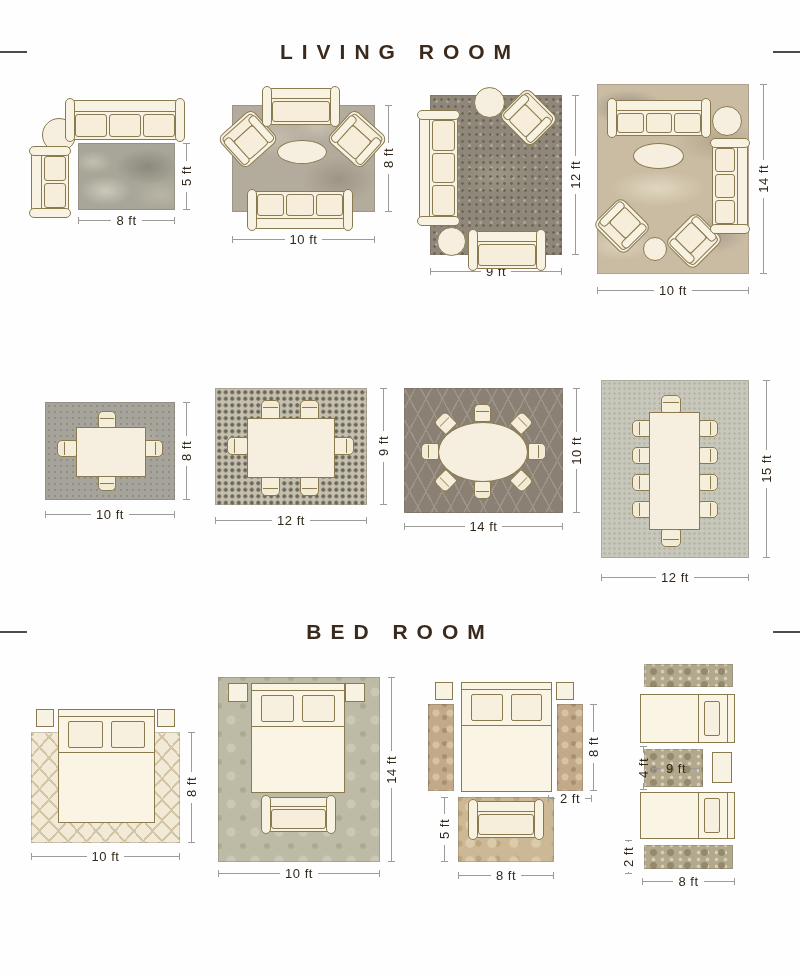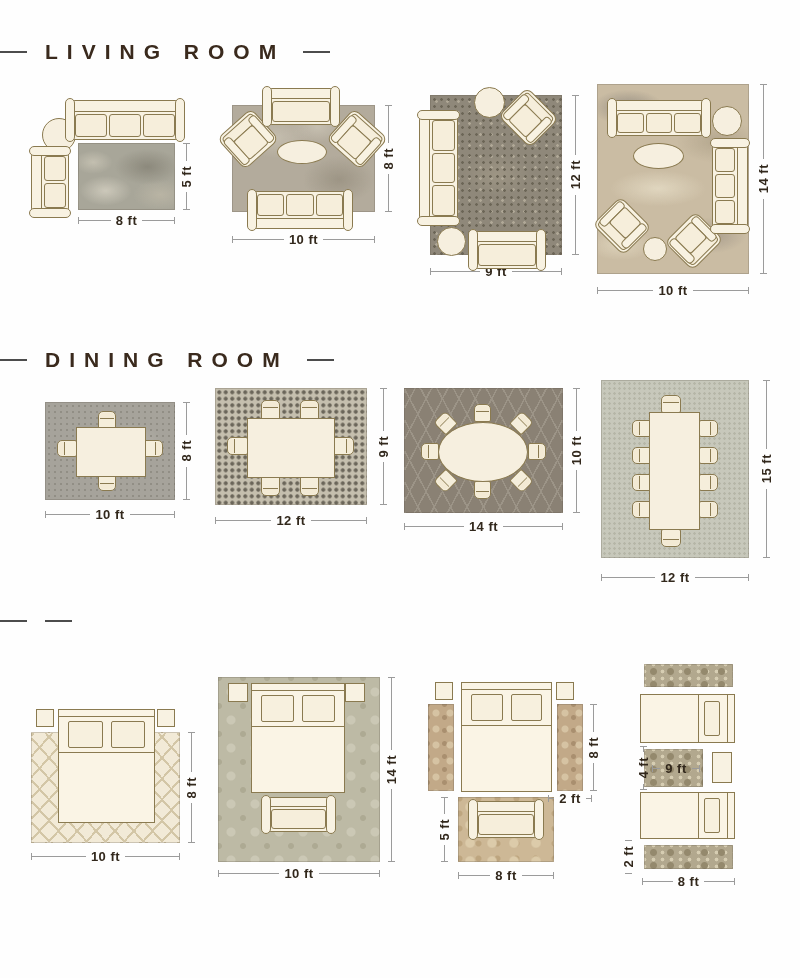--- a/index.html
+++ b/index.html
@@ -1,30 +1,30 @@
 <!DOCTYPE html>
 <html><head>
 <meta charset="utf-8">
 <style>
   html,body{margin:0;padding:0;background:#ffffff;}
   .canvas{position:relative;width:800px;height:978px;background:#fefefe;overflow:hidden;
           font-family:"Liberation Sans",sans-serif;}
 
   
   .sec-title{position:absolute;left:0;width:800px;display:flex;align-items:center;
-             justify-content:flex-start;gap:18px;}
+             justify-content:space-between;gap:18px;}
   .sec-title .bar{width:27px;height:2.2px;background:#4c4c4c;}
   .sec-title .tx{font-weight:700;font-size:21px;letter-spacing:9px;color:#3a2a1d;white-space:nowrap;}
 
   
   .dimh{position:absolute;display:flex;align-items:center;height:15px;}
   .dimh .dl{flex:1;height:1.2px;background:#9b9b9b;position:relative;}
   .dimh .dl:first-child::before{content:"";position:absolute;left:0;top:-3.2px;width:1.2px;height:7.5px;background:#9b9b9b;}
   .dimh .dl:last-child::after{content:"";position:absolute;right:0;top:-3.2px;width:1.2px;height:7.5px;background:#9b9b9b;}
-  .dt{padding:0 5px;font-weight:700;font-size:13px;color:#32281c;letter-spacing:.5px;white-space:nowrap;}
+  .dt{padding:0 5px;font-weight:400;font-size:13px;color:#32281c;letter-spacing:.5px;white-space:nowrap;}
   .dimv{position:absolute;display:flex;flex-direction:column;align-items:center;width:15px;}
   .dimv .dl{width:1.2px;flex:1;background:#9b9b9b;position:relative;}
   .dimv .dl:first-child::before{content:"";position:absolute;top:0;left:-3.2px;width:7.5px;height:1.2px;background:#9b9b9b;}
   .dimv .dl:last-child::after{content:"";position:absolute;bottom:0;left:-3.2px;width:7.5px;height:1.2px;background:#9b9b9b;}
   .dimv .dt{writing-mode:vertical-rl;transform:rotate(180deg);padding:5px 0;}
 
   
   .rug{position:absolute;border:1px solid rgba(90,85,70,.25);box-sizing:border-box;}
   .r-lr1{background-color:#a8a699;background-image:
     radial-gradient(ellipse 42px 24px at 28% 72%,#ccc8ba 0%,transparent 62%),
@@ -320,25 +320,20 @@
         <span class="dt">10 ft</span>
         <span class="dl"></span>
     </div>
     <div class="dimv" style="left:756px;top:84px;height:190px;">
       <span class="dl"></span>
         <span class="dt">14 ft</span>
         <span class="dl"></span>
     </div>
   </div>
 
-  <div class="sec-title" style="top:348px;">
-    <span class="bar"></span>
-    <span class="tx">DINING ROOM</span>
-    <span class="bar"></span>
-  </div>
 
   <div>
     <div class="rug r-dr1" style="left:45px;top:402px;width:130px;height:98px;"></div>
     <div class="dc n" style="left:98px;top:411px;width:18px;height:18px;">
         <i></i>
       </div>
     <div class="dc s" style="left:98px;top:473px;width:18px;height:18px;">
         <i></i>
       </div>
     <div class="dc w" style="left:57px;top:440px;width:20px;height:17px;">
@@ -472,20 +467,21 @@
     </div>
     <div class="dimv" style="left:759px;top:380px;height:178px;">
       <span class="dl"></span>
         <span class="dt">15 ft</span>
         <span class="dl"></span>
     </div>
   </div>
 
   <div class="sec-title" style="top:620px;">
     <span class="bar"></span>
+    <span class="tx">BED ROOM</span>
     <span class="bar"></span>
   </div>
 
   <div>
     <div class="rug r-br1" style="left:31px;top:732px;width:149px;height:111px;"></div>
     <div class="ns" style="left:36px;top:709px;width:18px;height:18px;"></div>
     <div class="ns" style="left:157px;top:709px;width:18px;height:18px;"></div>
     <div class="bed" style="left:58px;top:709px;width:97px;height:114px;">
       <span class="hb"></span>
       <span class="pr">

